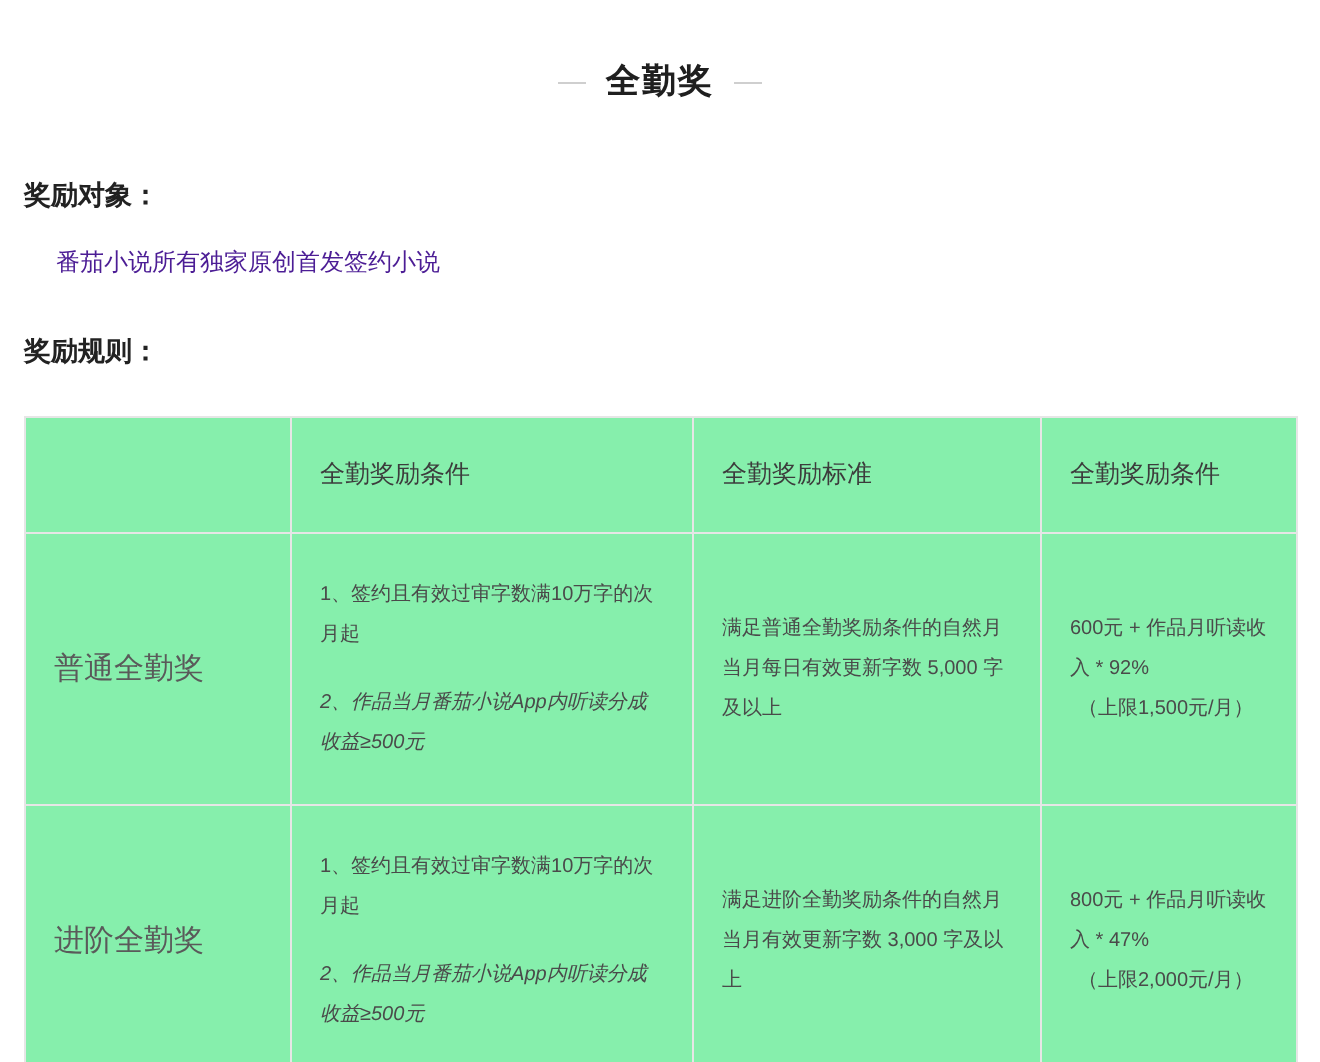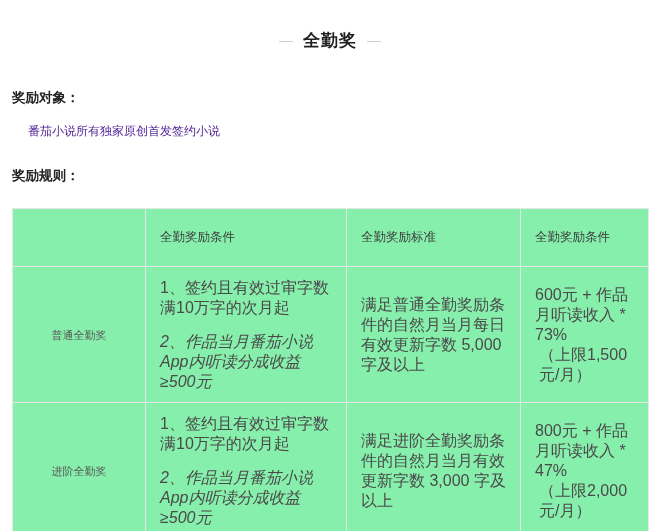--- a/index.html
+++ b/index.html
@@ -94,28 +94,28 @@
   }
   table.reward-table thead th {
     height: 58px;
     font-size: 12.5px;
     font-weight: normal;
     color: #3c3c3c;
     text-align: left;
   }
   table.reward-table thead th.blank { }
   table.reward-table tbody td {
-    font-size: 16px;
+    font-size: 10px;
     color: #4a4a4a;
     line-height: 20px;
   }
   table.reward-table tbody td.label {
     color: #5a5a5a;
-    font-size: 11px;
-    text-align: center;
+    font-size: 15px;
+    text-align: left;
   }
   .cell-line { margin: 0; }
   .cell-line + .cell-line { margin-top: 14px; font-style: italic; }
   .row-tall { height: 136px; }
   .money-line { margin: 0; }
   .money-line + .money-line { }
   .money-note { padding-left: 4px; }
 </style>
 </head>
 <body>
@@ -153,21 +153,21 @@
       </thead>
       <tbody>
         <tr class="row-tall">
           <td class="label">普通全勤奖</td>
           <td>
             <p class="cell-line">1、签约且有效过审字数满10万字的次月起</p>
             <p class="cell-line">2、作品当月番茄小说App内听读分成收益≥500元</p>
           </td>
           <td>满足普通全勤奖励条件的自然月当月每日有效更新字数 5,000 字及以上</td>
           <td>
-            <p class="money-line">600元 + 作品月听读收入 * 73%</p>
+            <p class="money-line">600元 + 作品月听读收入 * 92%</p>
             <p class="money-line money-note">（上限1,500元/月）</p>
           </td>
         </tr>
         <tr class="row-tall">
           <td class="label">进阶全勤奖</td>
           <td>
             <p class="cell-line">1、签约且有效过审字数满10万字的次月起</p>
             <p class="cell-line">2、作品当月番茄小说App内听读分成收益≥500元</p>
           </td>
           <td>满足进阶全勤奖励条件的自然月当月有效更新字数 3,000 字及以上</td>

